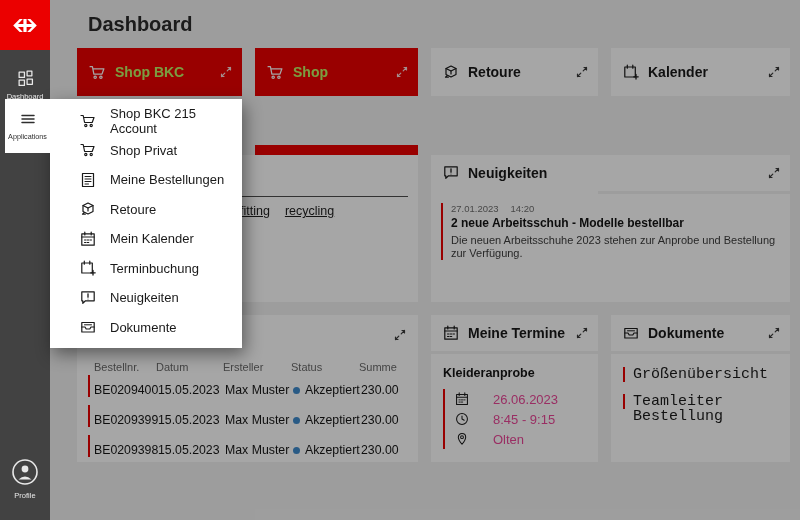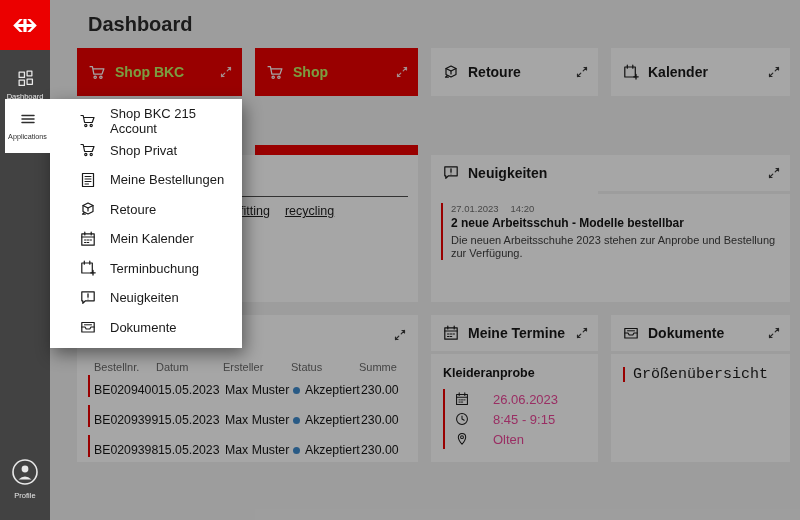--- a/index.html
+++ b/index.html
@@ -341,20 +341,21 @@
         </svg>
       <span class="tile-title">Dokumente</span>
       <svg class="ic expand-btn">
           <use href="#i-expand"></use>
         </svg>
     </div>
   </div>
   <div class="card surface" style="left:611px; top:354px; width:179px; height:108px;">
     <div class="doc-list">
       <div class="doc-item">Größenübersicht</div>
+      <div class="doc-item">Teamleiter Bestellung</div>
     </div>
   </div>
 
   <div class="overlay"></div>
 
   <div class="sidebar">
     <div class="logo">
       <svg width="26" height="15">
           <use href="#i-sbb"></use>
         </svg>

